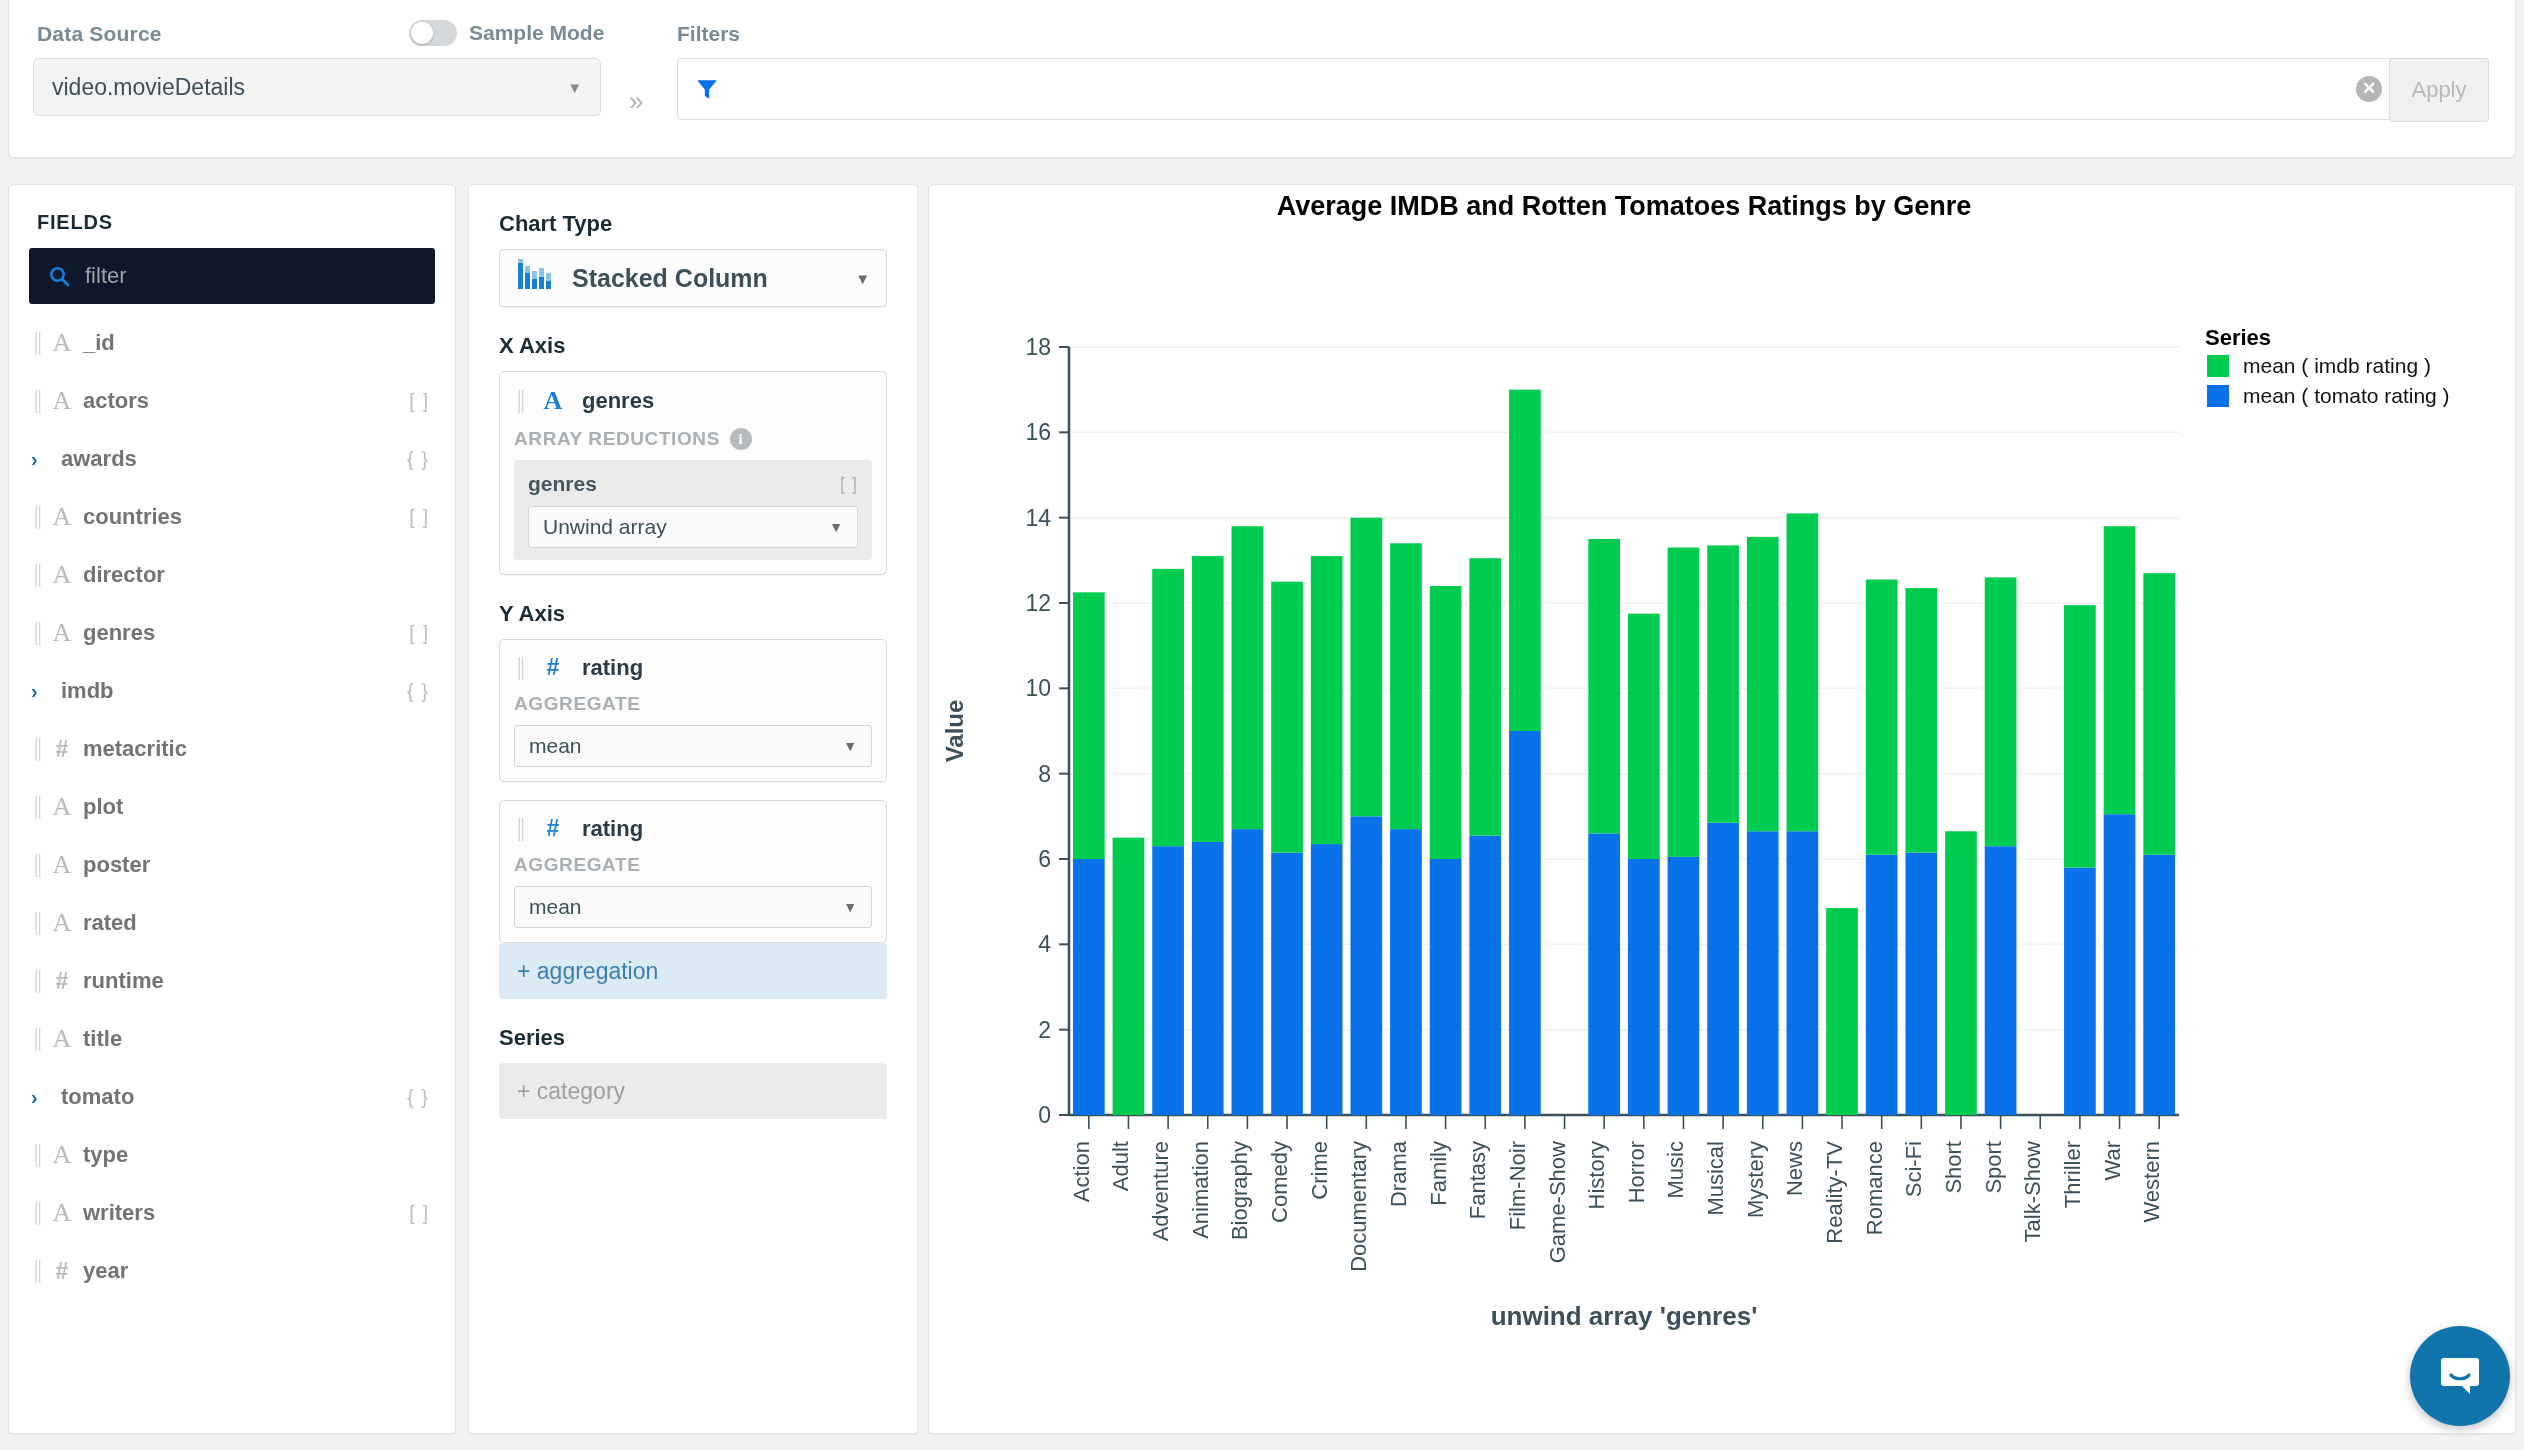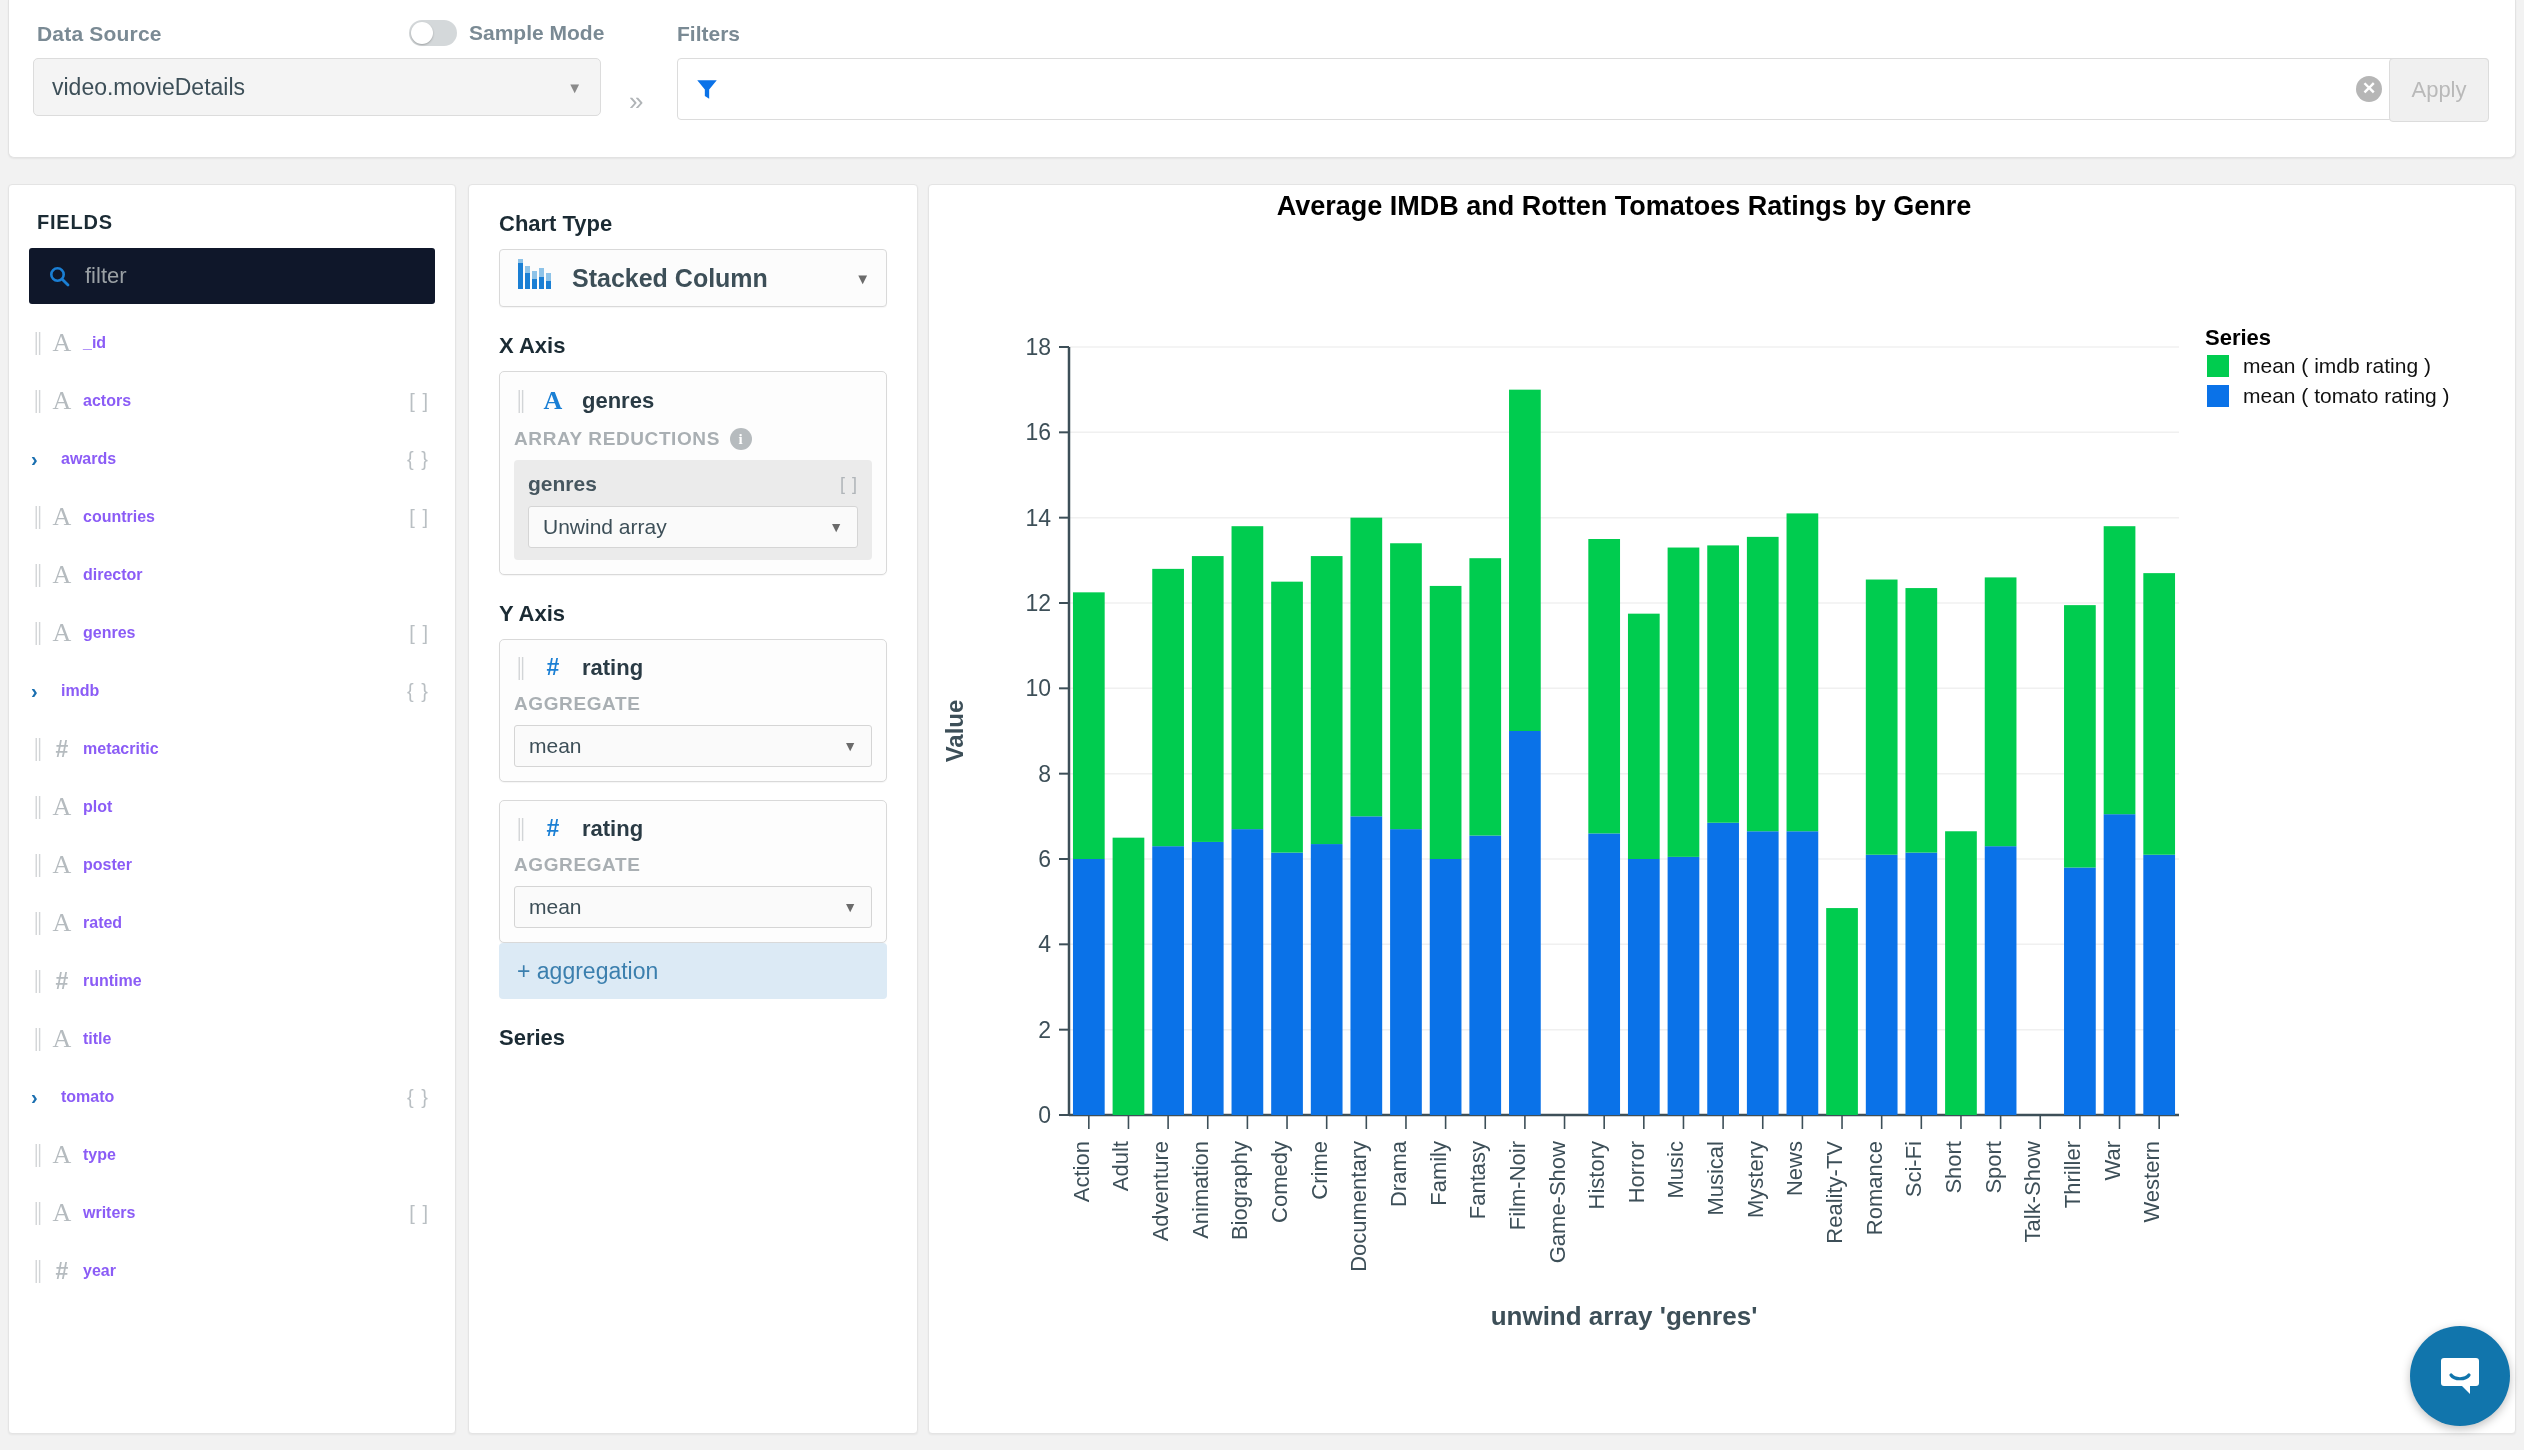--- a/index.html
+++ b/index.html
@@ -95,21 +95,21 @@
   .grip {
     width:14px; color:#d2d5d7; font-size:19px; letter-spacing:1px; flex:none;
     font-family:"Liberation Serif", serif;
   }
   .type-ic {
     width:34px; flex:none; text-align:center; color:#b5bbbf;
     font-size:26px; font-family:"Liberation Serif", serif;
   }
   .type-ic.hash { font-family:"Liberation Sans", sans-serif; font-weight:bold; font-size:23px; }
   .expander { width:26px; flex:none; color:#1a6fb0; font-size:20px; font-weight:bold; }
-  .field-name { font-size:16px; color:#8b5cf6; font-weight:600; margin-left:4px; }
+  .field-name { font-size:22px; color:#737373; font-weight:600; margin-left:4px; }
   .field-badge { margin-left:auto; color:#b9bfc3; font-size:20px; letter-spacing:1px; }
 
   
   .cfg { padding:26px 30px 0 30px; }
   .cfg-h { font-size:22px; font-weight:bold; color:#1b2b34; margin-bottom:12px; }
   .cfg-h.mt { margin-top:26px; }
   .chart-type-sel {
     height:58px; border:1px solid #d9d9d9; border-radius:4px; background:#fcfcfc;
     display:flex; align-items:center; padding:0 16px; gap:16px; cursor:pointer;
     box-shadow:0 1px 1px rgba(0,0,0,.04);
@@ -371,20 +371,21 @@
         <div class="sub-label">AGGREGATE</div>
         <div class="mini-select">
           <span>mean</span>
           <span class="caret">▼</span>
         </div>
       </div>
 
       <div class="add-agg">+ aggregation</div>
 
       <div class="cfg-h mt">Series</div>
+      <div class="add-cat">+ category</div>
     </div>
   </div>
 
   <div class="panel" id="chart-panel">
     <div class="chart-area">
       <svg id="chart-svg" width="1588" height="1250" viewBox="0 0 1588 1250">
           <text x="695" y="30" text-anchor="middle" font-size="27" font-weight="bold" fill="#000" font-family="&quot;Liberation Sans&quot;, sans-serif">Average IMDB and Rotten Tomatoes Ratings by Genre</text>
           <line x1="130" y1="930" x2="140" y2="930" stroke="#3d4f58" stroke-width="2"></line>
           <text x="122" y="938" text-anchor="end" font-size="23" fill="#3d4f58" font-family="&quot;Liberation Sans&quot;, sans-serif">0</text>
           <line x1="140" y1="844.6666666666666" x2="1250" y2="844.6666666666666" stroke="#f0f0f0" stroke-width="1.5"></line>

